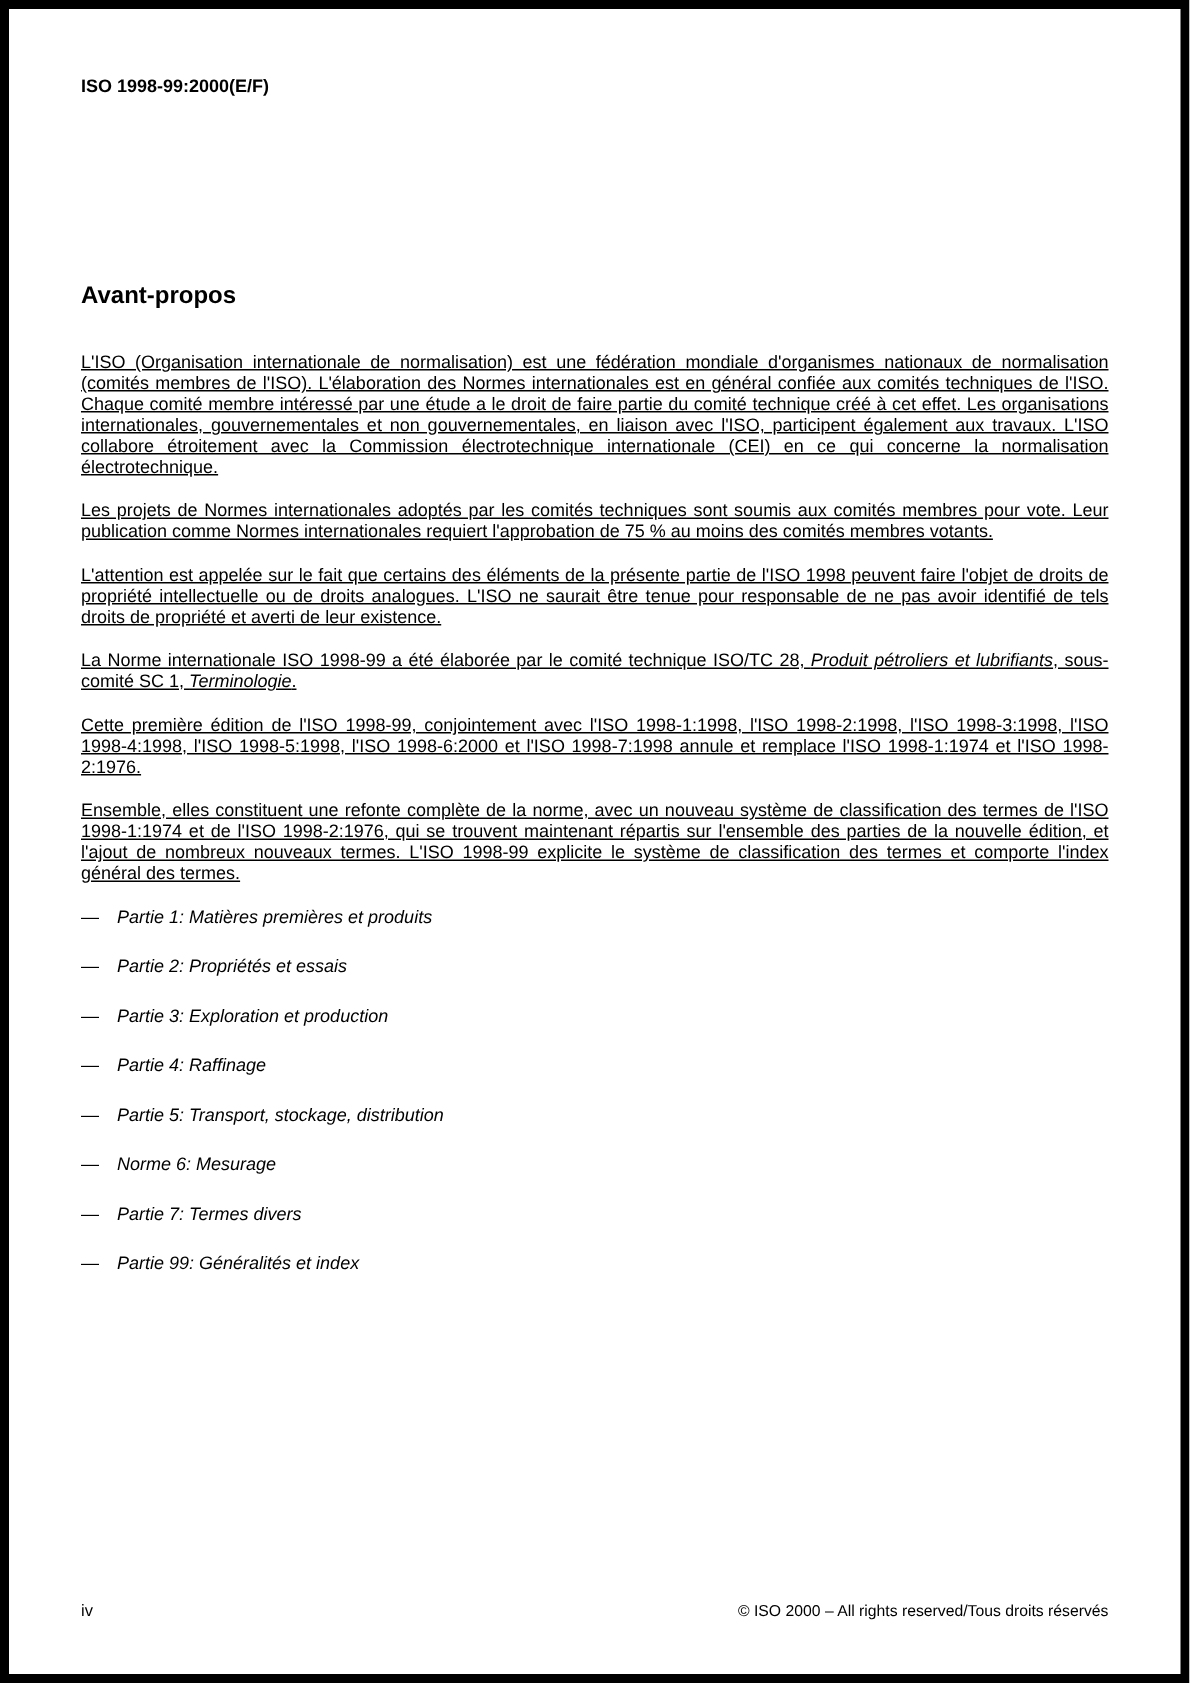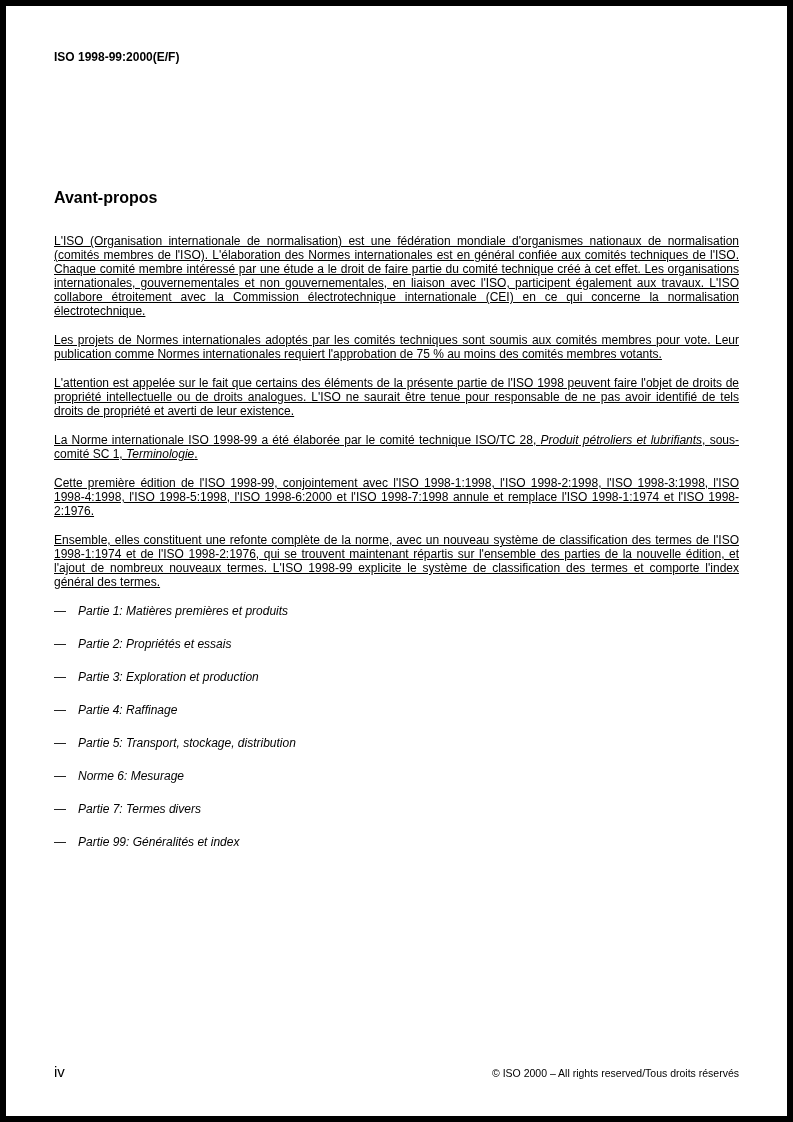--- a/index.html
+++ b/index.html
@@ -69,21 +69,21 @@
   .doc-footer {
     position: absolute;
     left: 48px;
     right: 48px;
     bottom: 36px;
     display: flex;
     justify-content: space-between;
     align-items: baseline;
   }
   .page-number {
-    font-size: 15px;
+    font-size: 11px;
   }
   .copyright {
     font-size: 10.5px;
   }
 </style>
 </head>
 <body>
 
 <div class="page">
 

